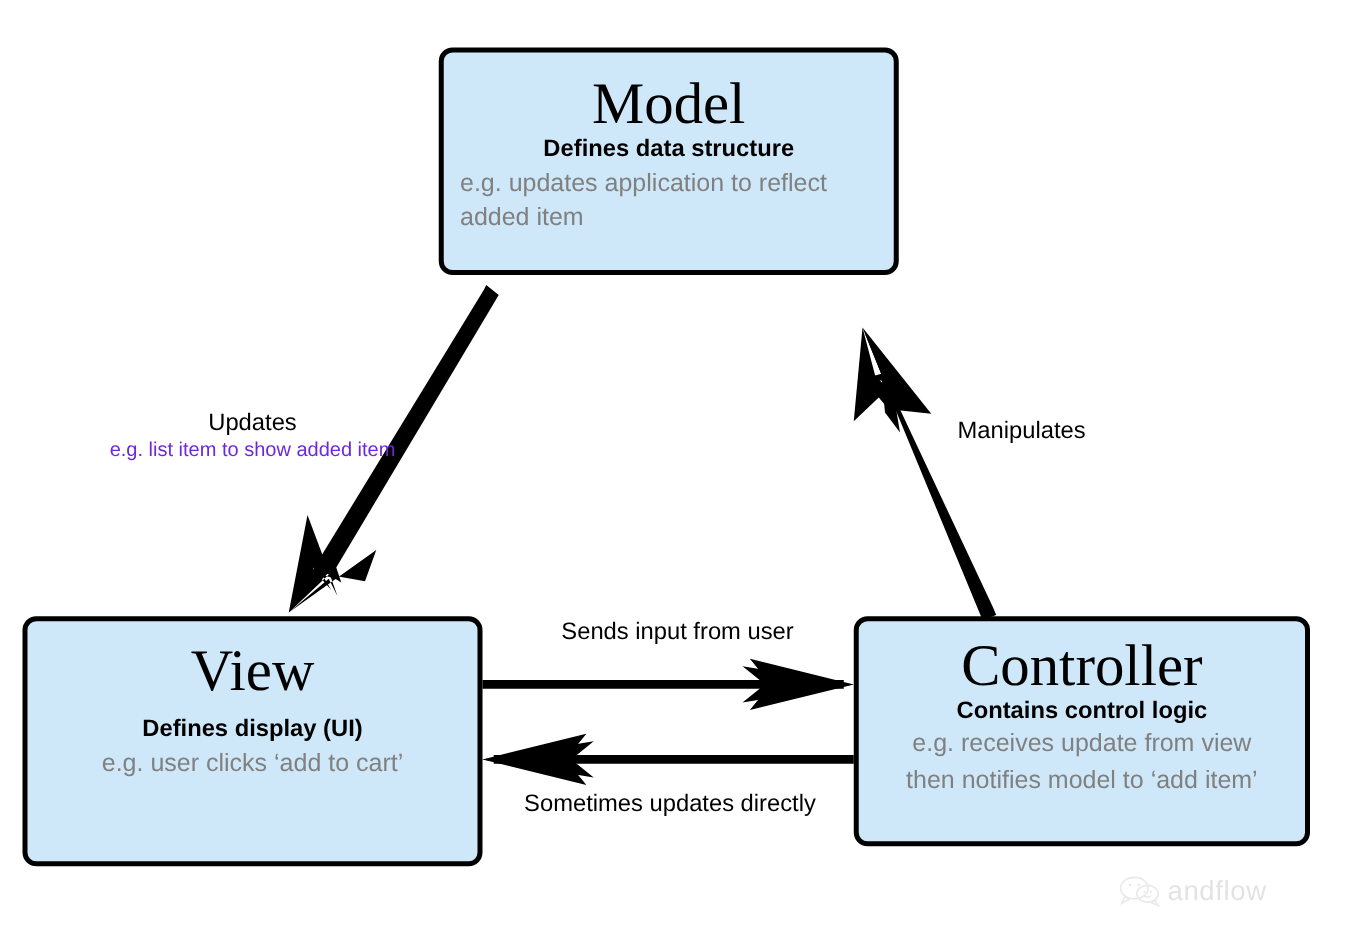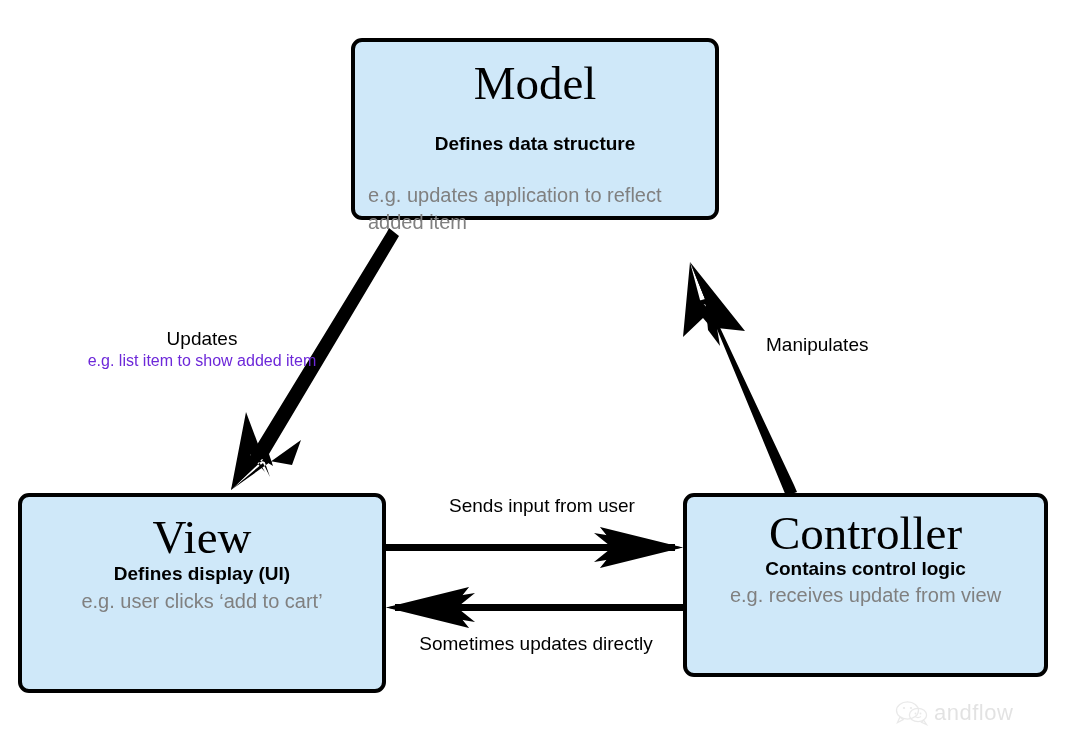--- a/index.html
+++ b/index.html
@@ -52,38 +52,38 @@
     font-family: "Liberation Sans", sans-serif;
     font-weight: normal;
     font-size: 20px;
     line-height: 1.35;
     color: #808080;
   }
 
   
   #node-model {
     left: 351px;  top: 38px;
-    width: 368px; height: 182px; gap: 24px;
+    width: 368px; height: 182px;
   }
   #node-model .node-title { margin-top: 18px; }
   #node-model .node-sub   { margin-top: 2px; }
   #node-model .node-eg    {
     margin-top: 3px;
     align-self: flex-start;
     text-align: left;
     padding-left: 13px;
     padding-right: 8px;
   }
 
   #node-view {
     left: 18px;  top: 493px;
     width: 368px; height: 200px;
   }
   #node-view .node-title { margin-top: 17px; }
-  #node-view .node-sub   { margin-top: 2px; }
+  #node-view .node-sub   { margin-top: 12px; }
   #node-view .node-eg    { margin-top: 3px; text-align: center; }
 
   #node-controller {
     left: 683px;  top: 493px;
     width: 365px; height: 184px;
   }
   #node-controller .node-title { margin-top: 13px; }
   #node-controller .node-sub   { margin-top: 1px; }
   #node-controller .node-eg    { margin-top: 2px; text-align: center; }
 
@@ -217,20 +217,21 @@
   <div class="node" id="node-view">
     <div class="node-title">View</div>
     <div class="node-sub">Defines display (UI)</div>
     <div class="node-eg">e.g. user clicks ‘add to cart’</div>
   </div>
 
   <div class="node" id="node-controller">
     <div class="node-title">Controller</div>
     <div class="node-sub">Contains control logic</div>
     <div class="node-eg">e.g. receives update from view</div>
+    <div class="node-eg">then notifies model to ‘add item’</div>
   </div>
 
   <div class="edge-label" id="label-updates">
     <span class="lbl-main">Updates</span>
     <span class="lbl-sub">e.g. list item to show added item</span>
   </div>
 
   <div class="edge-label" id="label-manipulates">
     <span class="lbl-main">Manipulates</span>
   </div>

